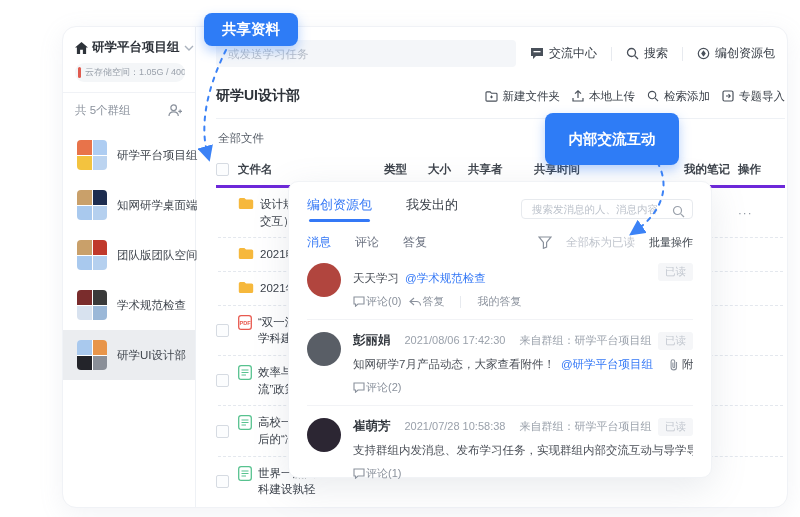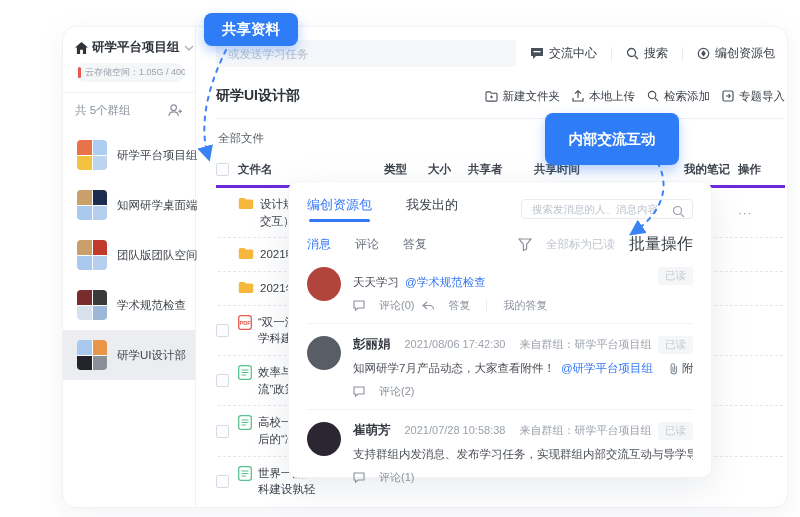--- a/index.html
+++ b/index.html
@@ -80,37 +80,37 @@
   .msg-search { width:172px; height:20px; border:1px solid #e7eaee; border-radius:4px; background:#fff;
                 padding:0 26px 0 10px; font-size:10.5px; color:#666; outline:none;
                 font-family:"Liberation Sans","DejaVu Sans",sans-serif; }
   .msg-search::placeholder { color:#bcc2cb; }
   .msg-search-icon { position:absolute; right:8px; top:6px; }
   .msg-subtabs { display:flex; align-items:center; margin-top:12px; }
   .subtab { font-size:12px; color:#6b7280; margin-right:24px; cursor:pointer; }
   .subtab.active { color:#3478f6; }
   .msg-tools { margin-left:auto; display:flex; align-items:center; gap:14px; }
   .mark-all { font-size:11.5px; color:#c0c5cd; cursor:pointer; }
-  .batch { font-size:16px; color:#3a4049; cursor:pointer; }
+  .batch { font-size:11px; color:#3a4049; cursor:pointer; }
 
   .msg-item { display:flex; gap:12px; padding:12px 0 10px 0; border-bottom:1px solid #f2f3f6; position:relative; }
   .msg-item:last-child { border-bottom:none; }
   .msg-avatar { width:34px; height:34px; flex:0 0 34px; border-radius:50%; }
   .msg-body { flex:1; min-width:0; }
   .msg-meta { display:flex; align-items:baseline; gap:14px; }
   .msg-name { font-size:12.5px; font-weight:bold; color:#33383f; }
   .msg-time, .msg-src { font-size:11px; color:#9aa1ab; }
   .msg-status { position:absolute; right:0; top:12px; background:#f5f6f8; color:#c2c7cf;
                 font-size:10.5px; padding:2px 7px; border-radius:3px; }
   .msg-text { margin-top:8px; font-size:11.5px; color:#4a4f57; display:flex; align-items:flex-start;
               gap:6px; white-space:nowrap; overflow:hidden; }
   .mention { color:#3478f6; }
   .attach { display:inline-flex; align-items:center; gap:3px; margin-left:10px; color:#4a4f57; }
   .msg-actions { margin-top:8px; display:flex; align-items:center; gap:8px; font-size:11px; color:#8a919c; }
-  .act { display:inline-flex; align-items:center; gap:14px; cursor:pointer; }
+  .act { display:inline-flex; align-items:center; gap:1px; cursor:pointer; }
   .act-sep { width:1px; height:12px; background:#e7eaef; margin:0 8px; }
 
   
   .callout { position:absolute; background:#2e7cf6; color:#fff; font-weight:bold; font-size:14.5px;
              border-radius:8px; display:flex; align-items:center; justify-content:center;
              box-shadow:0 5px 12px rgba(46,124,246,.35); z-index:8; }
   .callout-shared { left:204px; top:13px; width:94px; height:33px; }
   .callout-interaction { left:545px; top:113px; width:134px; height:52px; }
   .arrow-svg { position:absolute; z-index:7; pointer-events:none; }
   .icon { display:inline-block; line-height:0; }

